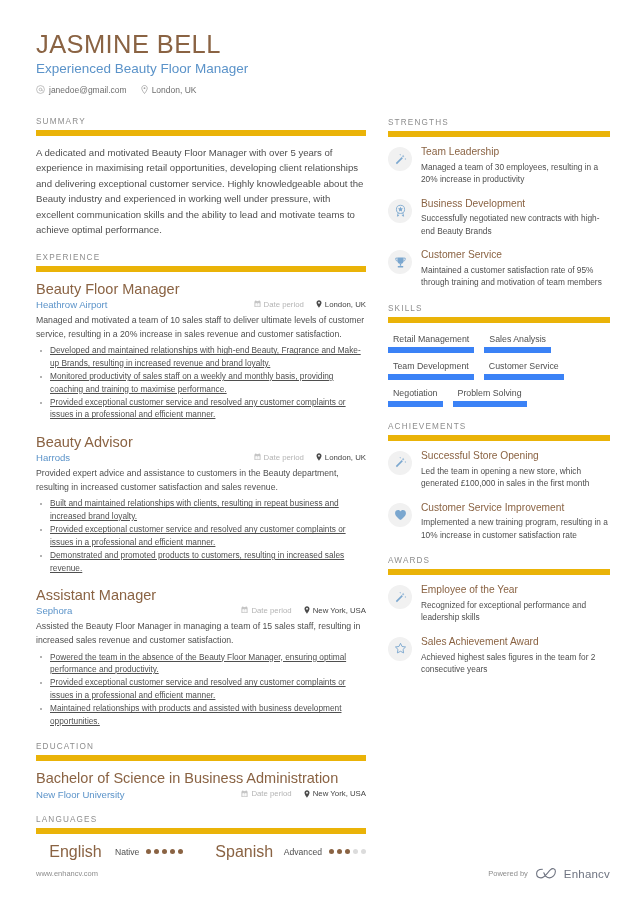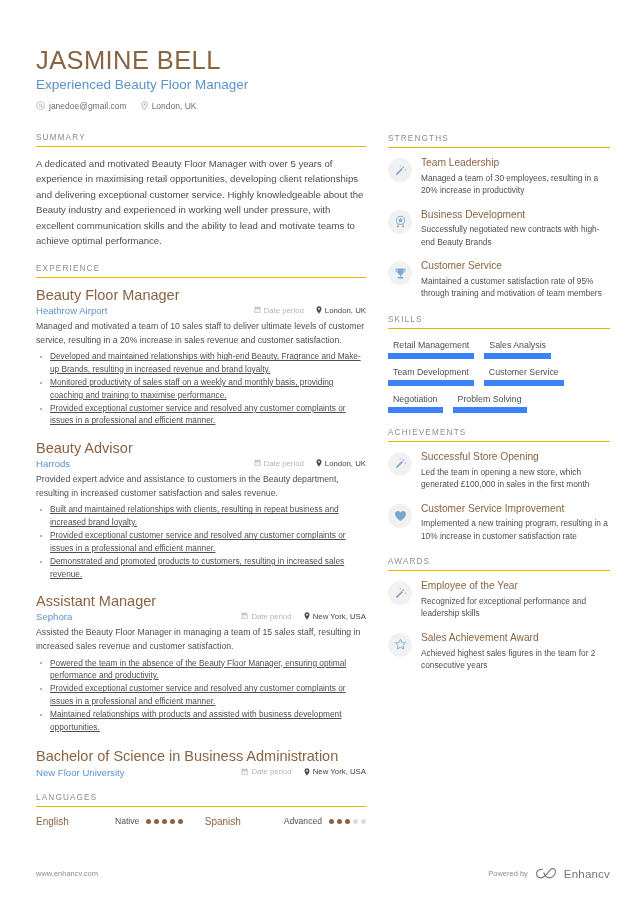--- a/index.html
+++ b/index.html
@@ -25,21 +25,20 @@
     background: #ffffff;
   }
   .cols {
     position: absolute;
     left: 0; top: 0;
     width: 640px;
     padding: 30px 30px 0 36px;
     box-sizing: border-box;
     display: flex;
     gap: 0;
-    margin-top: 16px;
   }
   .col-left { width: 330px; flex: 0 0 330px; }
   .col-right { width: 222px; flex: 0 0 222px; margin-left: 22px; padding-top: 88px; }
 
   
   .name {
     font-size: 25.5px;
     letter-spacing: 0.4px;
     color: #8a6343;
     font-weight: 400;
@@ -64,21 +63,21 @@
   .contact .ctext { white-space: nowrap; }
   .ico { display: inline-flex; align-items: center; justify-content: center; }
 
   
   .sec-head {
     font-size: 8.2px;
     letter-spacing: 1.15px;
     color: #8d8d8d;
     text-transform: uppercase;
     padding-bottom: 4px;
-    border-bottom: 1px solid #eab308;
+    border-bottom: 6px solid #eab308;
     margin-bottom: 9px;
   }
   .sec { margin-bottom: 15px; }
   .sec-top { margin-top: 22px; }
 
   
   .summary-text {
     font-size: 9.6px;
     line-height: 1.62;
     color: #4f4f4f;
@@ -141,21 +140,21 @@
     font-size: 14.5px;
     color: #8a6343;
     font-weight: 400;
     margin: 0 0 1px 0;
     line-height: 1.2;
   }
 
   
   .langs { display: flex; align-items: center; }
   .lang { display: flex; align-items: center; }
-  .lang-name { font-size: 10px; color: #8a6343; width: 79px; }
+  .lang-name { font-size: 16px; color: #8a6343; width: 79px; text-align: center; }
   .lang-level { font-size: 8.6px; color: #4f4f4f; margin-right: 7px; }
   .dots { display: flex; gap: 3px; align-items: center; }
   .dot { width: 5px; height: 5px; border-radius: 50%; background: #8a6343; }
   .dot.off { background: #dcdcdc; }
   .lang-gap { width: 36px; }
 
   
   .entry { display: flex; gap: 9px; margin-bottom: 12px; }
   .entry-ico {
     flex: 0 0 auto;
@@ -362,20 +361,21 @@
               <ul class="bullets">
                 <li>Powered the team in the absence of the Beauty Floor Manager, ensuring optimal performance and productivity.</li>
                 <li>Provided exceptional customer service and resolved any customer complaints or issues in a professional and efficient manner.</li>
                 <li>Maintained relationships with products and assisted with business development opportunities.</li>
               </ul>
             </div>
           </div>
       </div>
 
       <div class="sec">
+        <div class="sec-head">EDUCATION</div>
         <div id="education-list">
             <div class="job">
               <div class="edu-title">Bachelor of Science in Business Administration</div>
               <div class="job-meta">
                 <span class="company">New Floor University</span>
                 <div class="meta-item">
                   <span class="ico">
                     <svg width="7" height="8" viewBox="0 0 14 16">
                       <rect x="1" y="2.6" width="12" height="11.6" rx="1" fill="#b9b9b9"></rect>
                       <rect x="2.4" y="5.6" width="9.2" height="7.2" fill="#ffffff"></rect>

